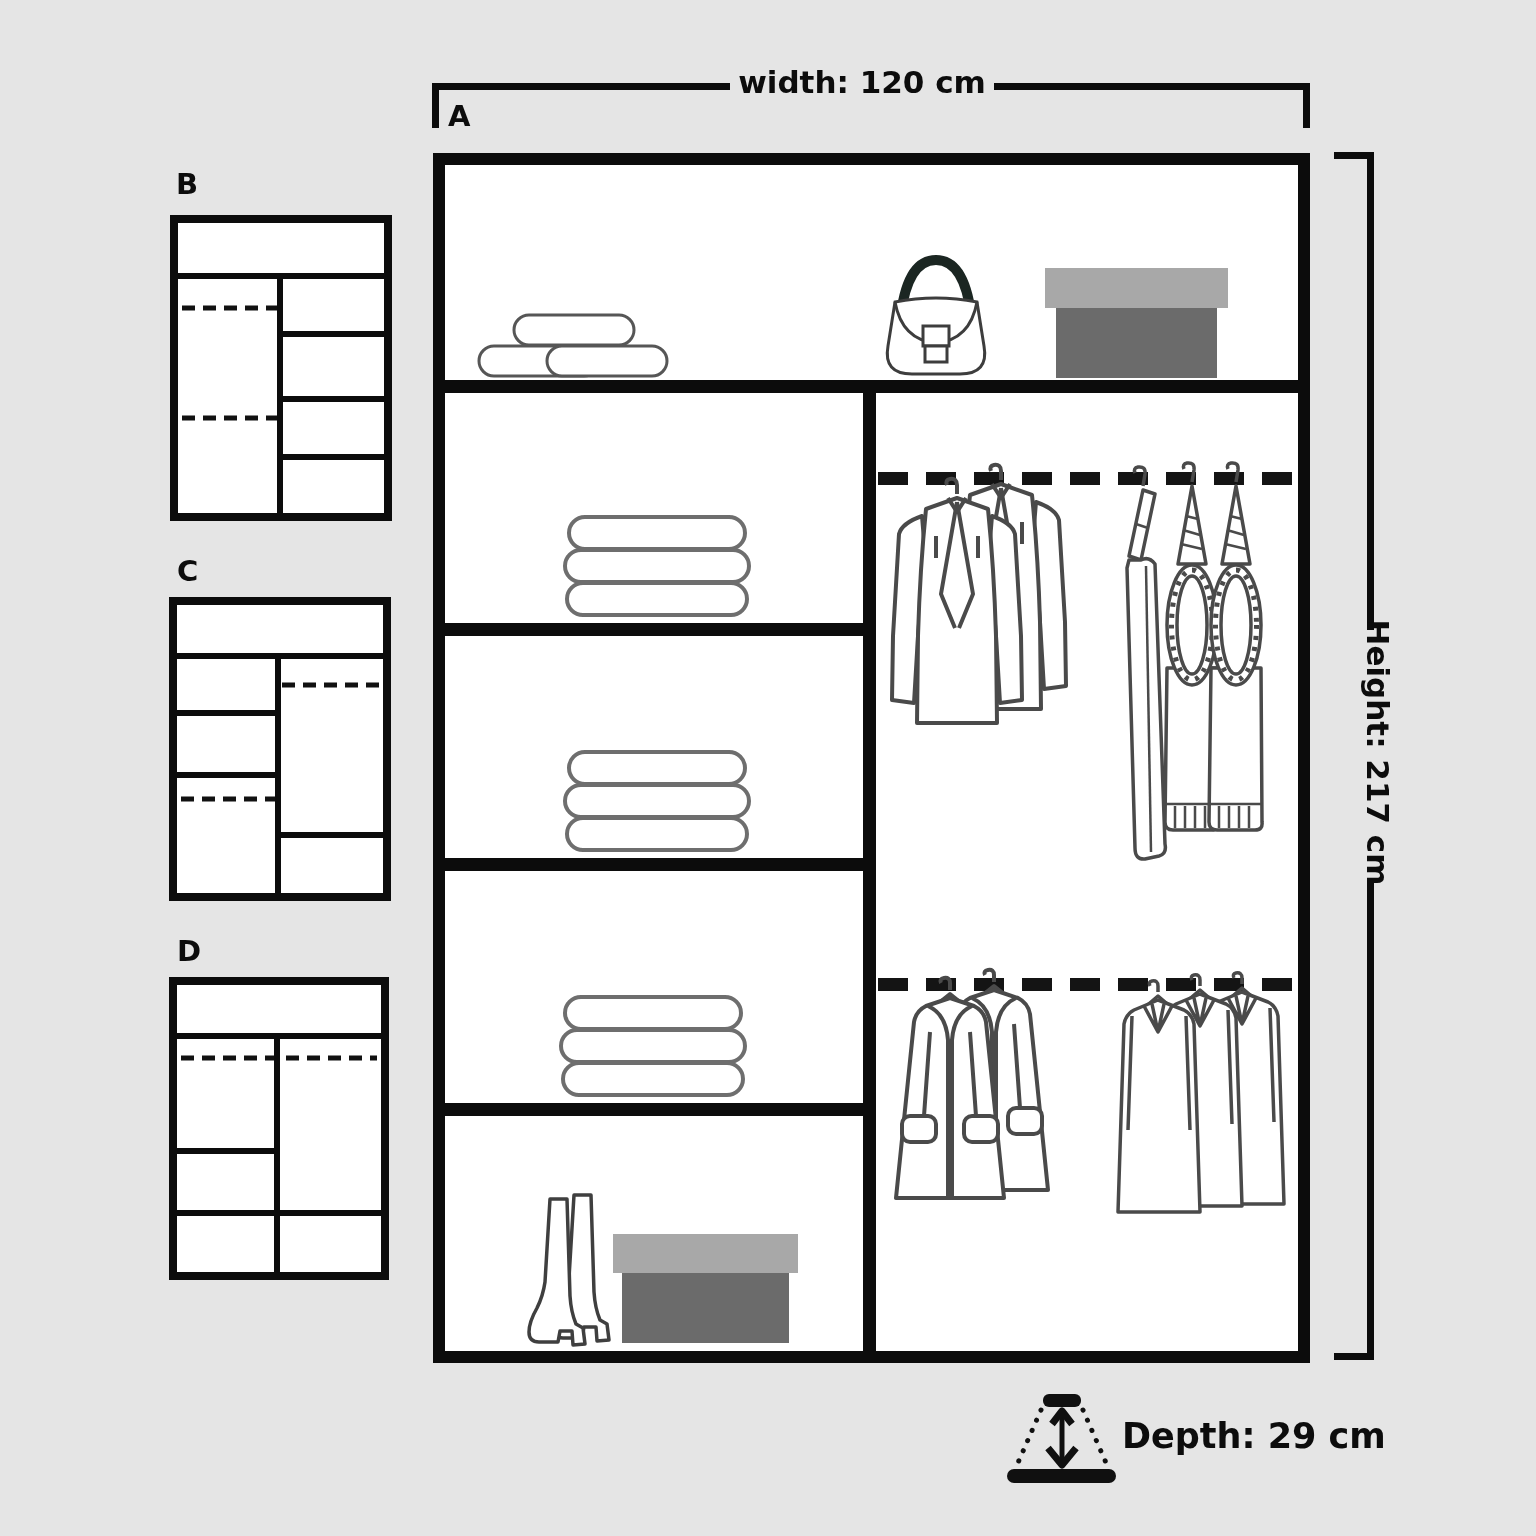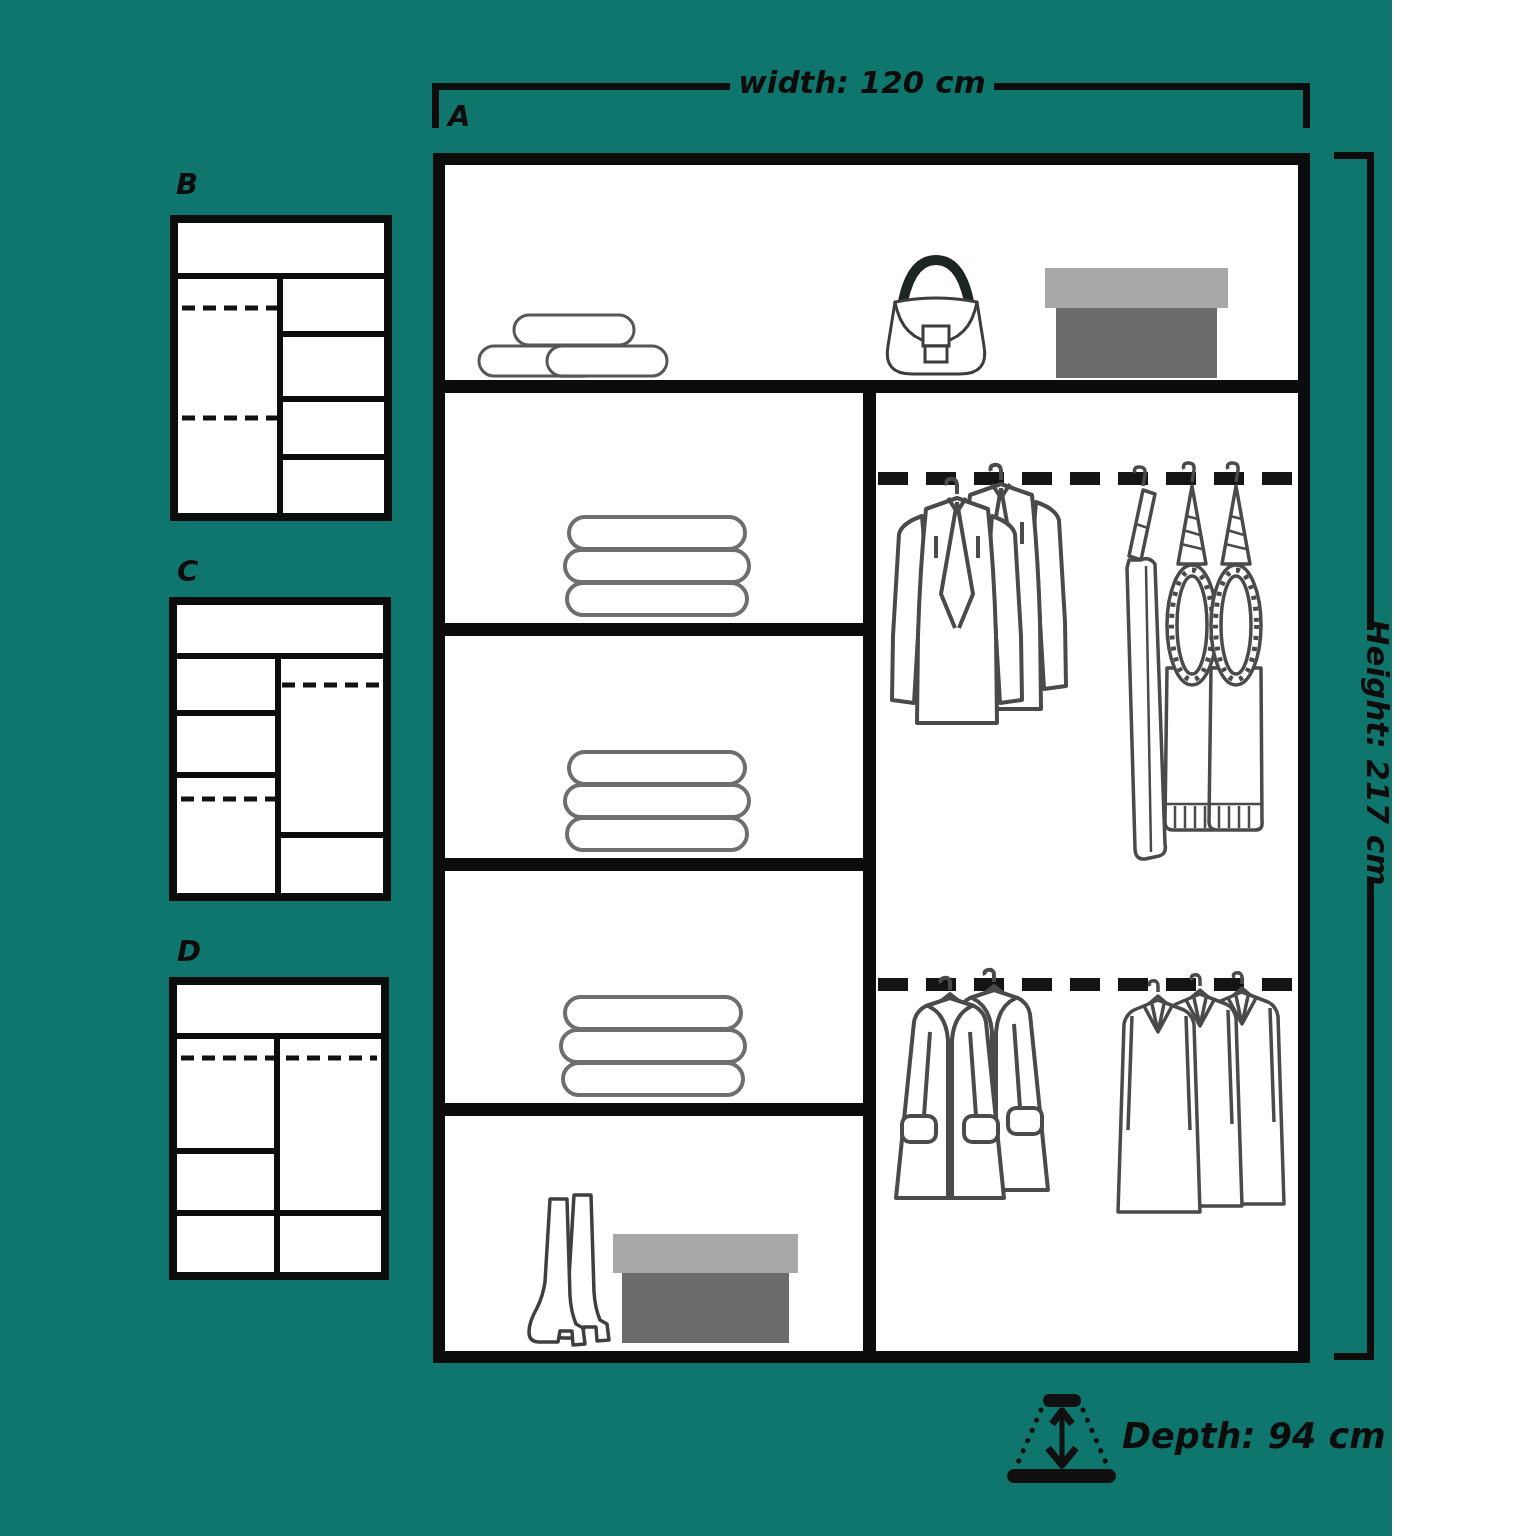--- a/index.html
+++ b/index.html
@@ -1,17 +1,17 @@
 <!DOCTYPE html>
 <html><head>
 <meta charset="utf-8">
 <style>
   html,body{margin:0;padding:0;background:#fff;}
-  .stage{position:relative;width:1392px;height:1536px;background:#0f766e;overflow:hidden;
-         font-family:"DejaVu Sans","Liberation Sans",sans-serif;color:#0c0c0c;font-style:italic;}
+  .stage{position:relative;width:1536px;height:1536px;background:#e5e5e5;overflow:hidden;
+         font-family:"DejaVu Sans","Liberation Sans",sans-serif;color:#0c0c0c;}
   .abs{position:absolute;}
   .bar{position:absolute;background:#0c0c0c;}
   .rail{position:absolute;height:13px;
         background-image:repeating-linear-gradient(90deg,#141414 0 30px,transparent 30px 48px);}
   .lbl{position:absolute;font-weight:bold;line-height:1;}
   .dim{position:absolute;font-weight:bold;line-height:1;white-space:nowrap;}
   .rot90{transform:rotate(90deg);transform-origin:center center;text-align:center;}
   svg{display:block;overflow:visible;}
 </style>
 </head>
@@ -187,21 +187,21 @@
 
   <svg class="abs" style="left:1003px;top:1390px;" width="115" height="95" viewBox="0 0 115 95">
     <rect x="40" y="4" width="38" height="13" rx="6" fill="#101010"></rect>
     <rect x="4" y="79" width="109" height="14" rx="7" fill="#101010"></rect>
     <path d="M38,20 L14,75" stroke="#101010" stroke-width="5" fill="none" stroke-dasharray="0.1 11" stroke-linecap="round"></path>
     <path d="M80,20 L104,75" stroke="#101010" stroke-width="5" fill="none" stroke-dasharray="0.1 11" stroke-linecap="round"></path>
     <line x1="59" y1="22" x2="59" y2="74" stroke="#101010" stroke-width="5"></line>
     <path d="M49,34 L59,21 L69,34" fill="none" stroke="#101010" stroke-width="7" stroke-linejoin="round"></path>
     <path d="M45,58 L59,75 L73,58" fill="none" stroke="#101010" stroke-width="7" stroke-linejoin="round"></path>
   </svg>
-  <div class="dim" style="left:1122px;top:1419px;font-size:35px;">Depth: 94 cm</div>
+  <div class="dim" style="left:1122px;top:1419px;font-size:35px;">Depth: 29 cm</div>
 
   <div class="lbl" style="left:176px;top:170px;font-size:29px;">B</div>
   <svg class="abs" style="left:170px;top:215px;" width="222" height="306" viewBox="0 0 222 306">
     <rect x="4" y="4" width="214" height="298" fill="#fff" stroke="#0c0c0c" stroke-width="8"></rect>
     <line x1="12" y1="93" x2="107" y2="93" stroke="#111" stroke-width="5" stroke-dasharray="13 8"></line>
     <line x1="12" y1="203" x2="107" y2="203" stroke="#111" stroke-width="5" stroke-dasharray="13 8"></line>
     <line x1="8" y1="61" x2="214" y2="61" stroke="#0c0c0c" stroke-width="6"></line>
     <line x1="113" y1="119" x2="214" y2="119" stroke="#0c0c0c" stroke-width="6"></line>
     <line x1="113" y1="184" x2="214" y2="184" stroke="#0c0c0c" stroke-width="6"></line>
     <line x1="113" y1="242" x2="214" y2="242" stroke="#0c0c0c" stroke-width="6"></line>

